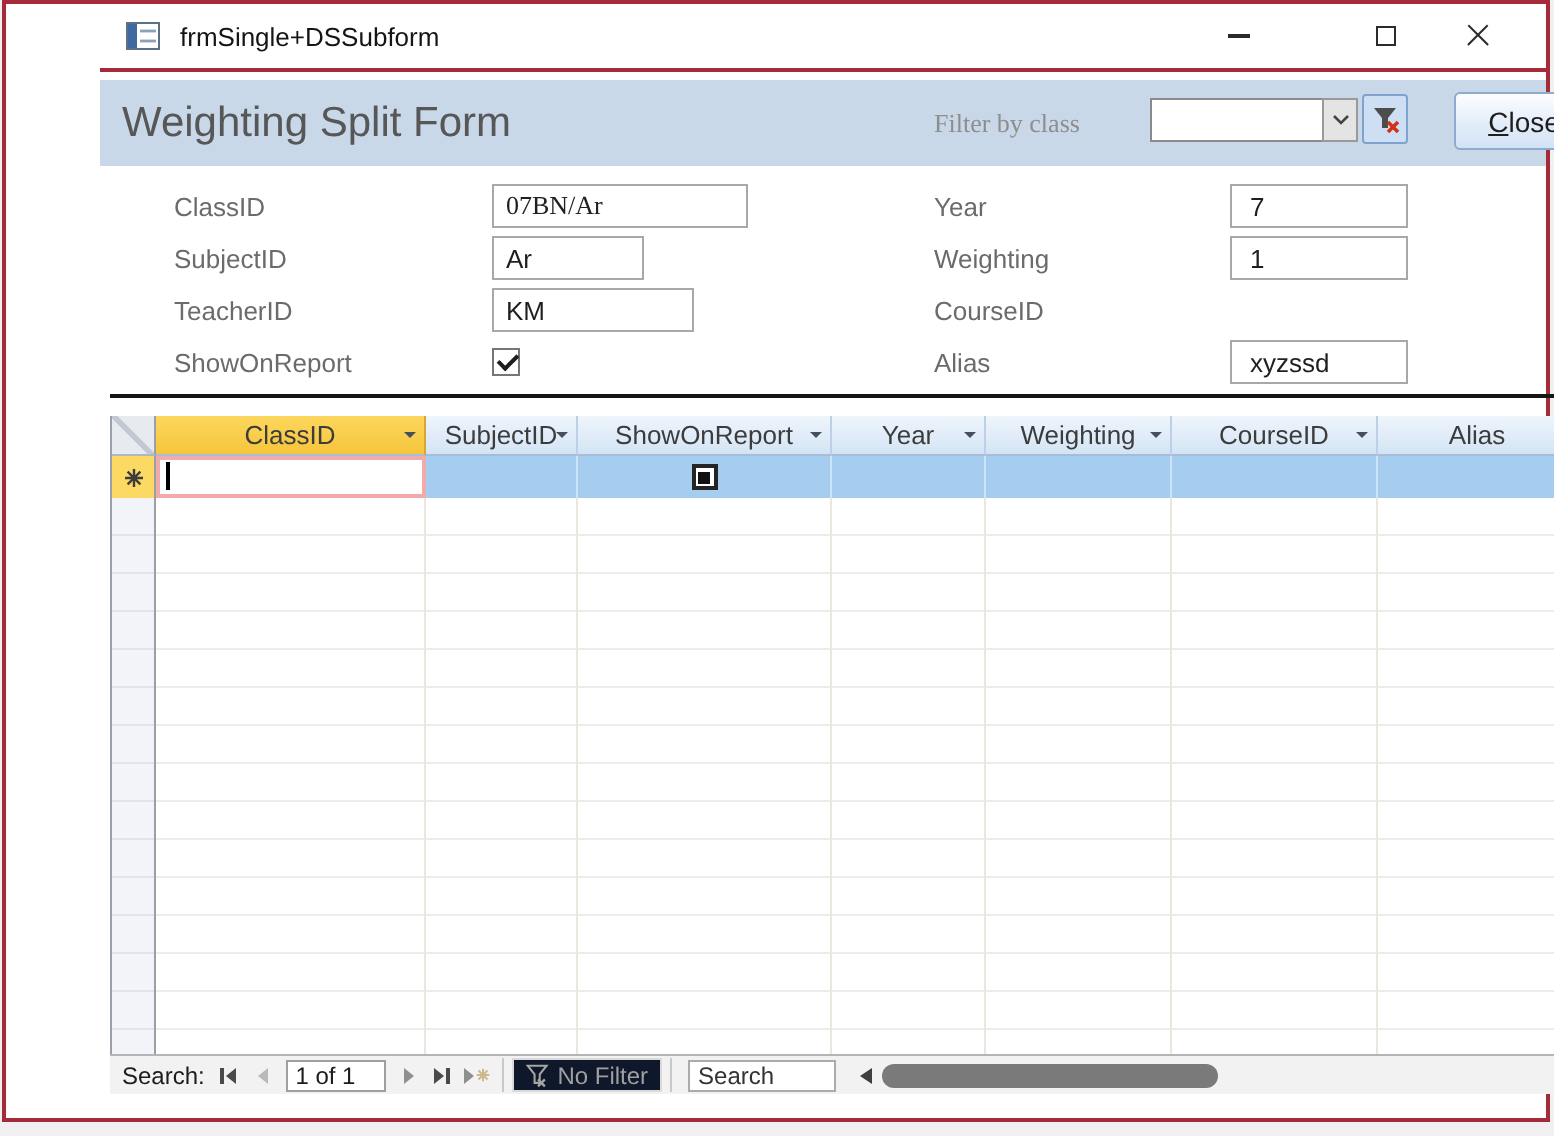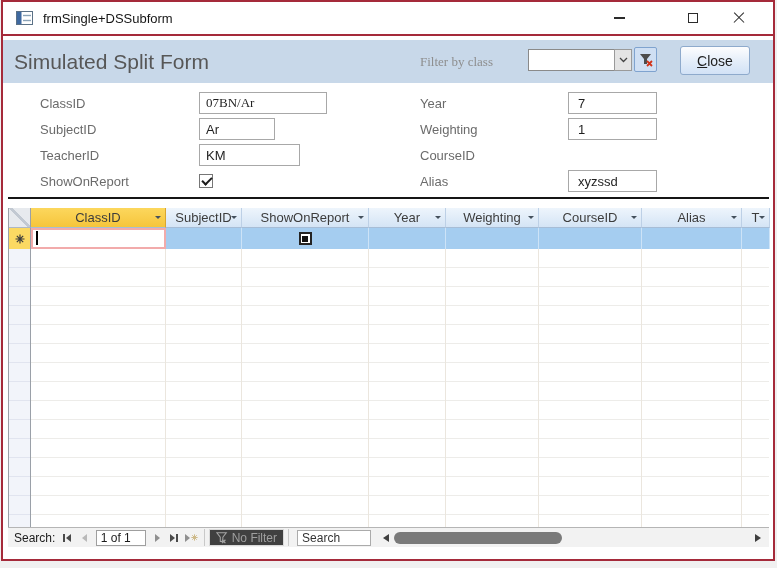--- a/index.html
+++ b/index.html
@@ -1,19 +1,19 @@
 <!DOCTYPE html>
 <html><head>
 <meta charset="utf-8">
 <style>
   * { margin:0; padding:0; box-sizing:border-box; }
   html,body { width:777px; height:568px; overflow:hidden; background:#f0f0f0;
     font-family:"Liberation Sans","DejaVu Sans",sans-serif; }
   .window { position:absolute; left:1px; top:0; width:774px; height:561px;
-    border:2px solid #a52a3a; background:#fff; }
+    border:2px solid #a52a3a; background:#fff;padding-left:47px; }
 
   
   .titlebar { position:relative; height:32px; display:flex; align-items:center; padding-left:13px; }
   .form-ico { width:17px; height:14px; margin-right:10px; }
   .win-title { font-size:13px; color:#151515; }
   .ctl { position:absolute; top:0; width:16px; height:32px; display:flex; align-items:center; justify-content:center; cursor:default; }
   .ctl-min { right:146px; } .ctl-max { right:72px; } .ctl-close { right:26px; }
   .min-bar { width:11px; height:1.5px; background:#2b2b2b; }
   .max-box { width:10px; height:10px; border:1.2px solid #2b2b2b; }
   .x-wrap { position:relative; width:12px; height:12px; }
@@ -90,21 +90,21 @@
     border-top:1px solid #b5b5b5; display:flex; align-items:center; font-size:12px; color:#1c1c1c; padding-left:6px; }
   .nav-btn { display:inline-flex; align-items:center; justify-content:center; gap:1px; width:17px; height:16px; }
   .tri { width:0; height:0; display:inline-block; border-top:4px solid transparent; border-bottom:4px solid transparent; }
   .tri-l { border-right:5px solid currentColor; }
   .tri-r { border-left:5px solid currentColor; }
   .vbar { width:2px; height:8px; background:currentColor; display:inline-block; }
   .rec-box { width:50px; height:16px; background:#fff; border:1px solid #9f9f9f;
     display:flex; align-items:center; padding-left:4px; margin:0 3px; }
   .nav-sep { width:1px; height:17px; background:#c9c9c9; margin:0 4px; }
   .no-filter { display:flex; align-items:center; gap:4px; color:#9f9f9f; padding:0 6px; height:17px;
-    border:1px solid #dadada; background:#404040; }
+    border:1px solid #dadada; background:#0f172a; }
   .search-box { width:74px; height:16px; border:1px solid #ababab; font-size:12px; color:#333;
     padding:0 4px; outline:none; margin-left:4px; font-family:"Liberation Sans","DejaVu Sans",sans-serif; }
   .h-scrollbar { position:absolute; left:375px; right:8px; top:1px; bottom:1px;
     display:flex; align-items:center; color:#3f3f3f; }
   .sb-track { position:relative; flex:1; height:14px; margin:0 3px; }
   .sb-thumb { position:absolute; left:2px; top:1px; width:168px; height:12px; border-radius:6px; background:#7a7a7a; }
 </style>
 </head>
 <body>
 
@@ -128,21 +128,21 @@
         <span class="x-wrap">
           <i></i>
           <i></i>
         </span>
       </span>
   </div>
   <div class="red-line"></div>
   <div class="gap4"></div>
 
   <div class="form-header">
-    <span class="fh-title">Simulated Split Form</span>
+    <span class="fh-title">Weighting Split Form</span>
     <span class="filter-label">Filter by class</span>
     <div class="combo">
       <input value="" style="">
       <div class="combo-btn">
         <svg width="9" height="6" viewBox="0 0 9 6">
           <polyline points="1,1 4.5,4.5 8,1" fill="none" stroke="#444" stroke-width="1.3"></polyline>
         </svg>
       </div>
     </div>
     <div class="clear-filter">

